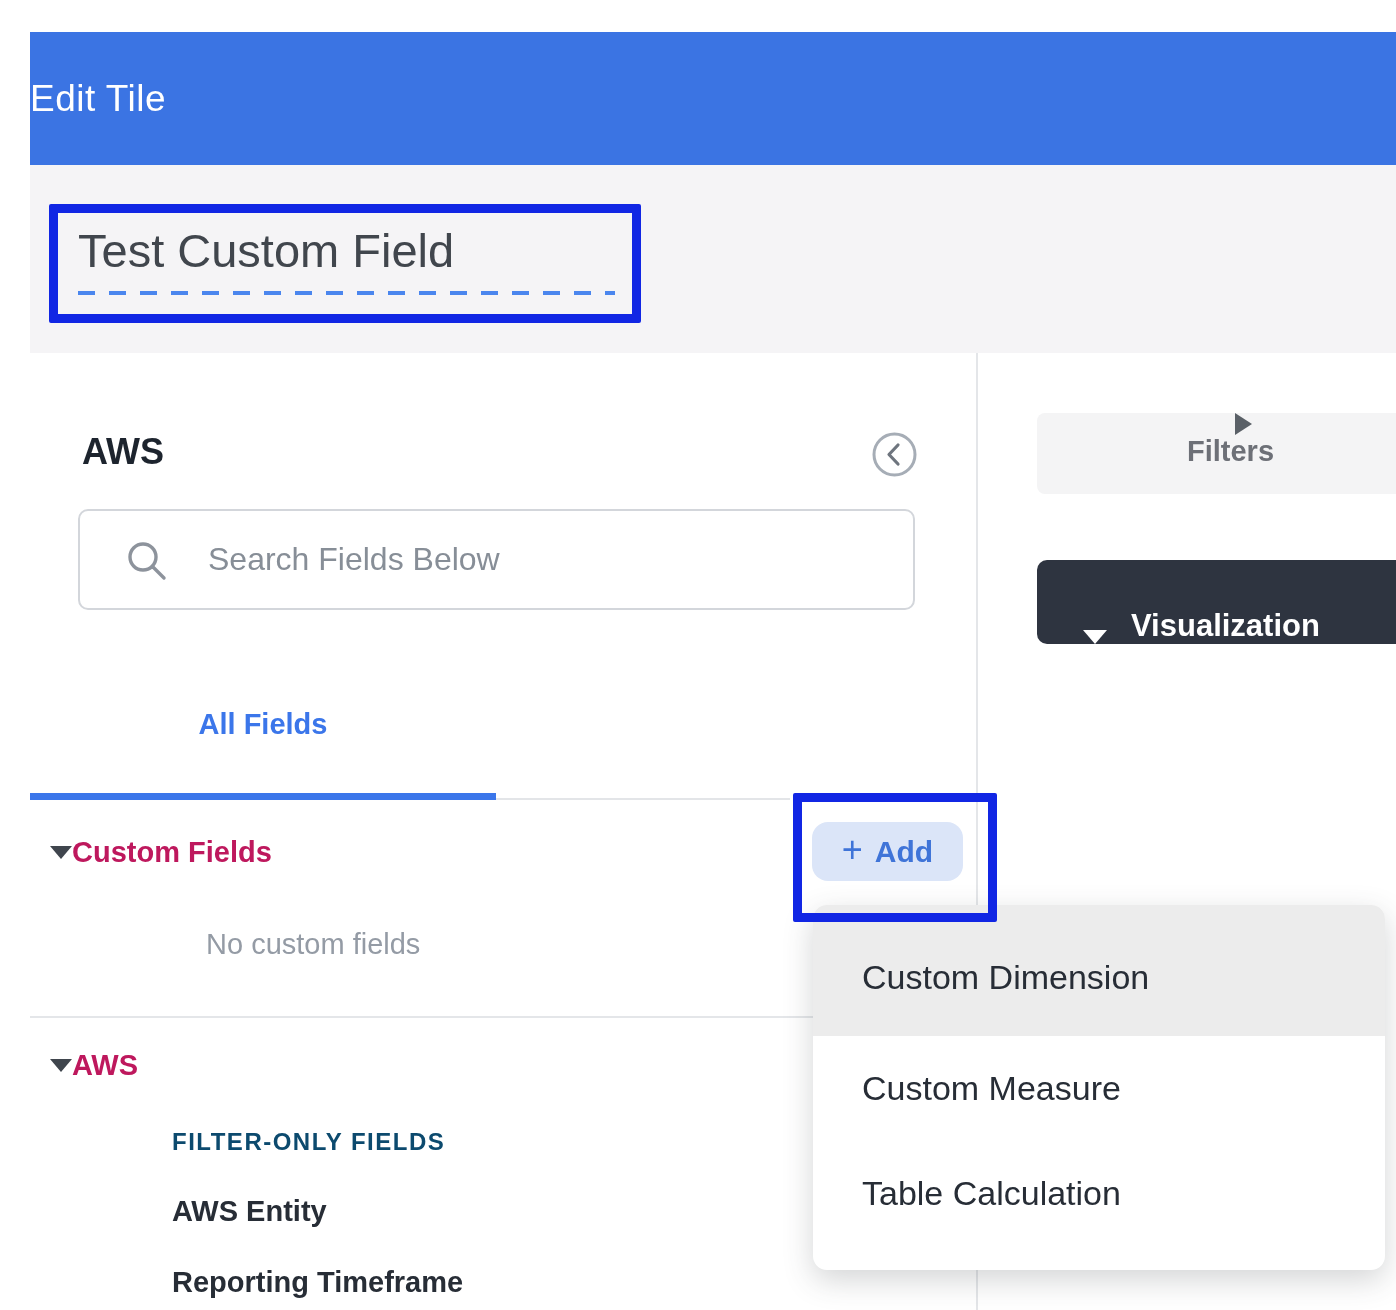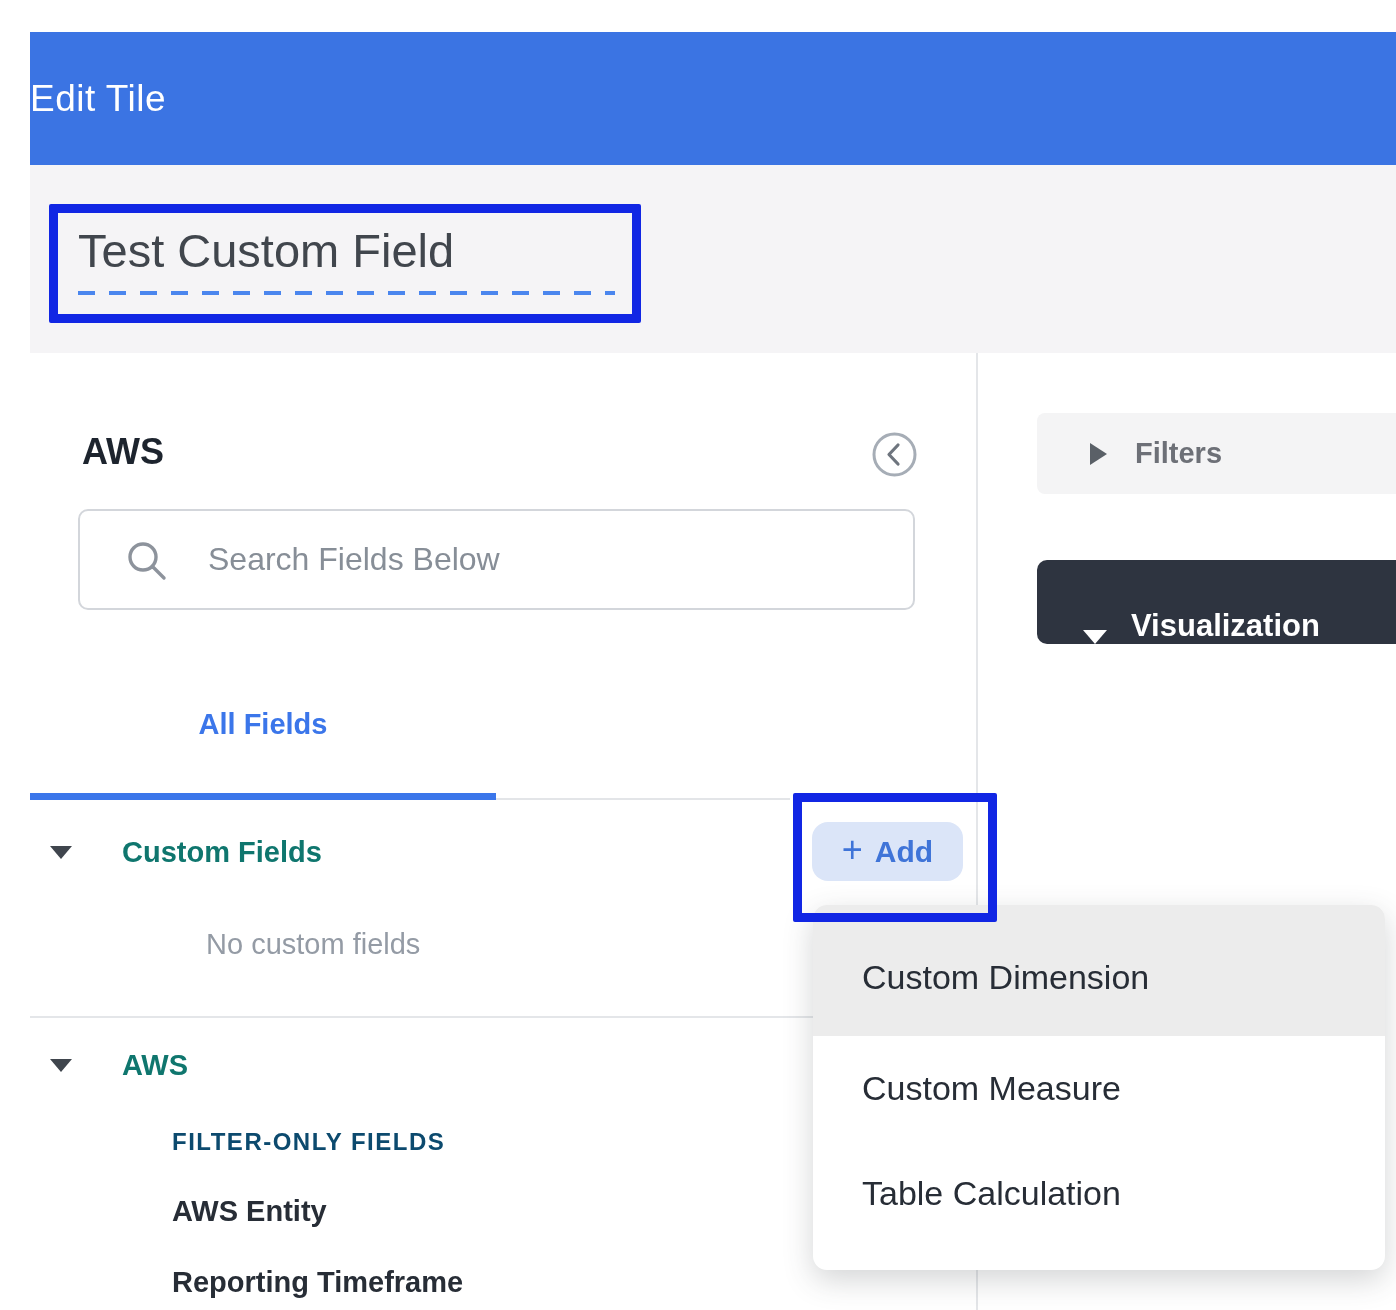--- a/index.html
+++ b/index.html
@@ -41,42 +41,42 @@
   .tab-all { left:30px; width:466px; color:#3b76ea; }
   .tab-inuse { left:496px; width:482px; color:#21262e; }
   .tab-hairline { position:absolute; left:30px; top:798px; width:760px; height:2px; background:#e3e5e8; }
   .tab-activebar { position:absolute; left:30px; top:793px; width:466px; height:7px; background:#3b76ea; }
 
   .section-row { position:absolute; display:flex; align-items:center; cursor:pointer; }
   .tri-down { width:0; height:0; border-left:11px solid transparent; border-right:11px solid transparent;
     border-top:13px solid #3f454d; }
   .row-custom { left:50px; top:836px; }
   .row-aws { left:50px; top:1049px; }
-  .section-label { margin-left:50px; font-size:29px; color:#0f766e; }
+  .section-label { font-size:29px; color:#be185d; }
   .lbl-semibold { font-weight:600; }
   .lbl-bold { font-weight:700; }
 
   .add-pill { position:absolute; left:812px; top:822px; width:151px; height:59px; border-radius:16px;
     background:#dbe5f8; display:flex; align-items:center; justify-content:center; gap:12px; cursor:pointer; border:none; }
   .add-plus { font-size:36px; font-weight:400; color:#3f74d8; line-height:36px; margin-top:-3px; }
   .add-label { font-size:30px; font-weight:600; color:#3f74d8; }
 
   .empty-msg { position:absolute; left:206px; top:928px; font-size:29px; color:#949ba5; }
 
   .section-divider { position:absolute; left:30px; top:1016px; width:946px; height:2px; background:#e4e6e9; z-index:1; }
 
   .group-heading { position:absolute; left:172px; top:1128px; font-size:24px; font-weight:600;
     letter-spacing:1.5px; color:#0c4a6e; }
   .field-item { position:absolute; left:172px; font-size:29px; color:#272d36; cursor:pointer;font-weight:bold; }
   .field-1 { top:1195px; }
   .field-2 { top:1266px; }
 
   
   .filters-bar { position:absolute; left:1037px; top:413px; width:359px; height:81px; background:#f4f4f5;
-    border-radius:8px 0 0 8px; display:flex; align-items:center; cursor:pointer; }
+    border-radius:8px 0 0 8px; display:flex; align-items:center; cursor:pointer;flex-direction:column; }
   .tri-right-sm { width:0; height:0; border-top:11px solid transparent; border-bottom:11px solid transparent;
     border-left:17px solid #5a6067; margin-left:53px; }
   .filters-label { margin-left:28px; font-size:29px; font-weight:600; color:#6d7077; }
 
   .viz-bar { position:absolute; left:1037px; top:524px; width:359px; height:84px; background:#2e3440;
     border-radius:10px 0 0 10px; display:flex; align-items:flex-end; cursor:pointer;margin-top:36px; }
   .tri-down-white { width:0; height:0; border-left:12px solid transparent; border-right:12px solid transparent;
     border-top:14px solid #ffffff; margin-left:46px; }
   .viz-label { margin-left:24px; font-size:31px; font-weight:700; color:#ffffff; }
 

